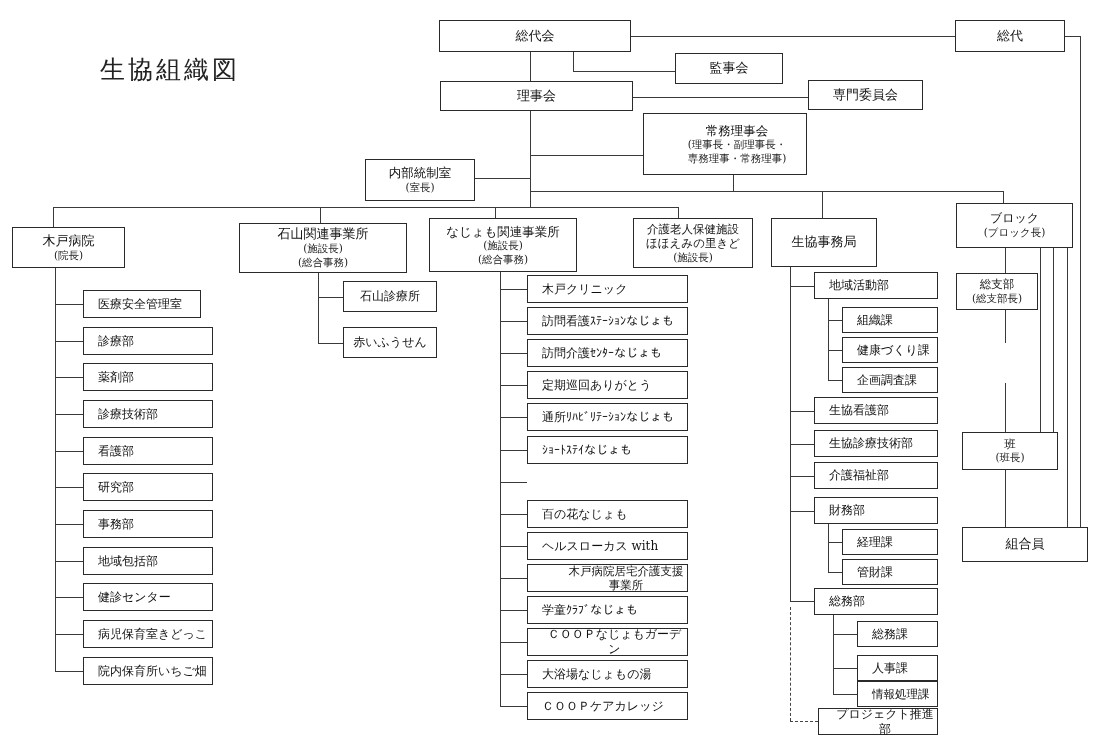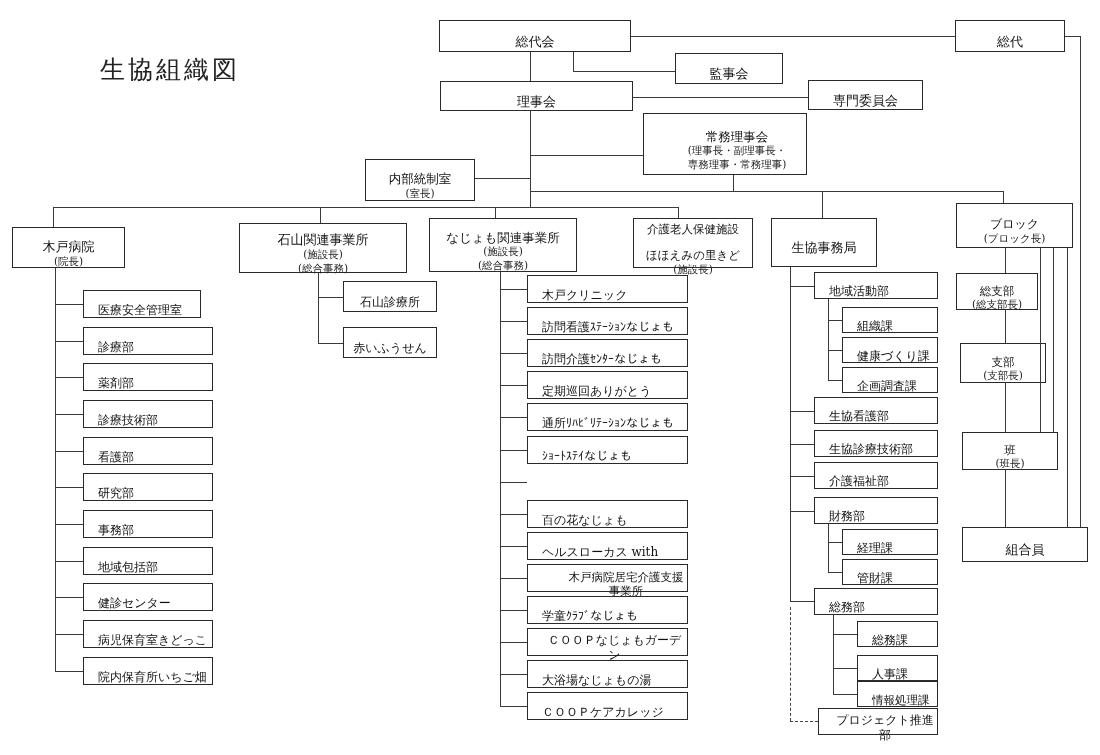--- a/index.html
+++ b/index.html
@@ -10,21 +10,21 @@
   .title{
     position:absolute;left:100px;top:53px;font-size:25px;letter-spacing:3px;color:#222;
   }
   .box{
     position:absolute;border:1px solid #2a2a2a;background:#fff;box-sizing:border-box;
     display:flex;flex-direction:column;justify-content:center;line-height:1.25;
   }
   .box.hdr{align-items:center;text-align:center;font-size:13px;}
   .box.item{align-items:flex-start;padding-left:14px;font-size:12px;text-align:center;}
   .box.itemc{align-items:center;text-align:center;font-size:12px;}
-  .lbl{display:block;margin-top:12px;}
+  .lbl{display:block;}
   .sub{display:block;font-size:10.5px;line-height:1.3;color:#222;}
   .vl{position:absolute;width:0;border-left:1px solid #3a3a3a;}
   .hl{position:absolute;height:0;border-top:1px solid #3a3a3a;}
   .vl.dash{border-left:1px dashed #444;}
   .hl.dash{border-top:1px dashed #444;}
 </style>
 </head>
 <body>
 
 <div class="canvas" id="chart">
@@ -198,24 +198,20 @@
     </div>
     <div class="box item" style="left: 857px; top: 681px; width: 81px; height: 26px; font-size: 11.5px;">
       <span class="lbl">情報処理課</span>
     </div>
     <div class="box item" style="left: 818px; top: 708px; width: 120px; height: 27px;">
       <span class="lbl">プロジェクト推進部</span>
     </div>
     <div class="box hdr" style="left: 956px; top: 273px; width: 82px; height: 37px; font-size: 11.5px;">
       <span class="lbl">総支部</span>
       <span class="sub">(総支部長)</span>
-    </div>
-    <div class="box hdr" style="left: 960px; top: 343px; width: 86px; height: 40px; font-size: 11.5px;">
-      <span class="lbl">支部</span>
-      <span class="sub">(支部長)</span>
     </div>
     <div class="box hdr" style="left: 962px; top: 432px; width: 96px; height: 38px; font-size: 11.5px;">
       <span class="lbl">班</span>
       <span class="sub">(班長)</span>
     </div>
     <div class="box hdr" style="left: 962px; top: 527px; width: 126px; height: 35px;">
       <span class="lbl">組合員</span>
     </div>
     <div class="vl" style="left: 530px; top: 52px; height: 29px;"></div>
     <div class="vl" style="left: 573px; top: 52px; height: 19px;"></div>

